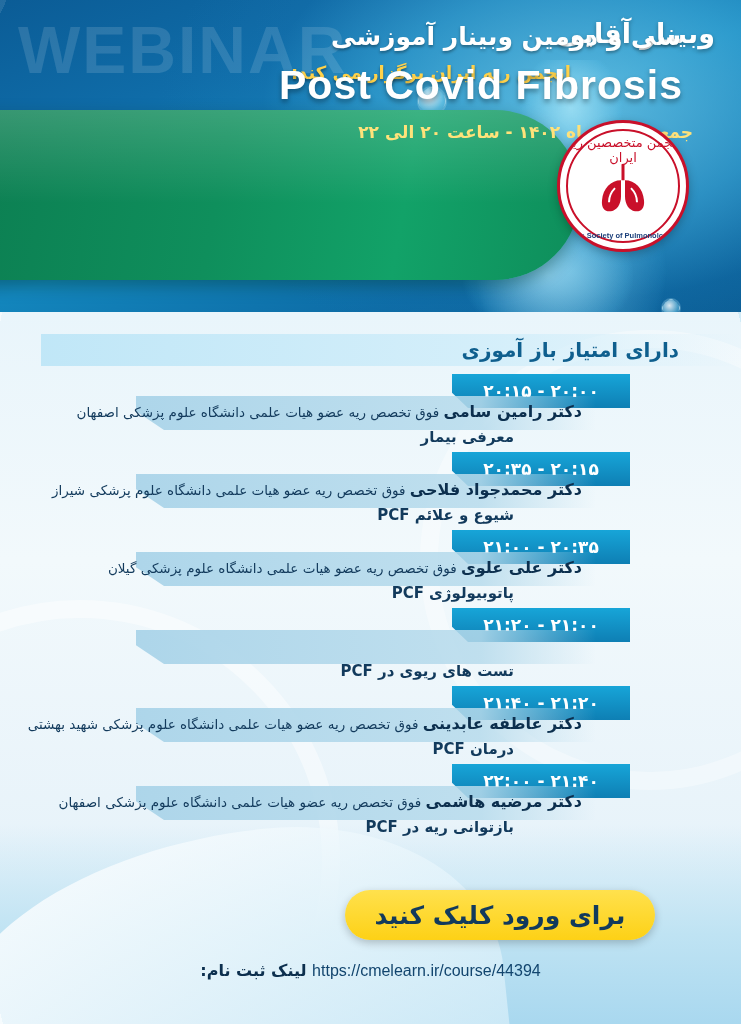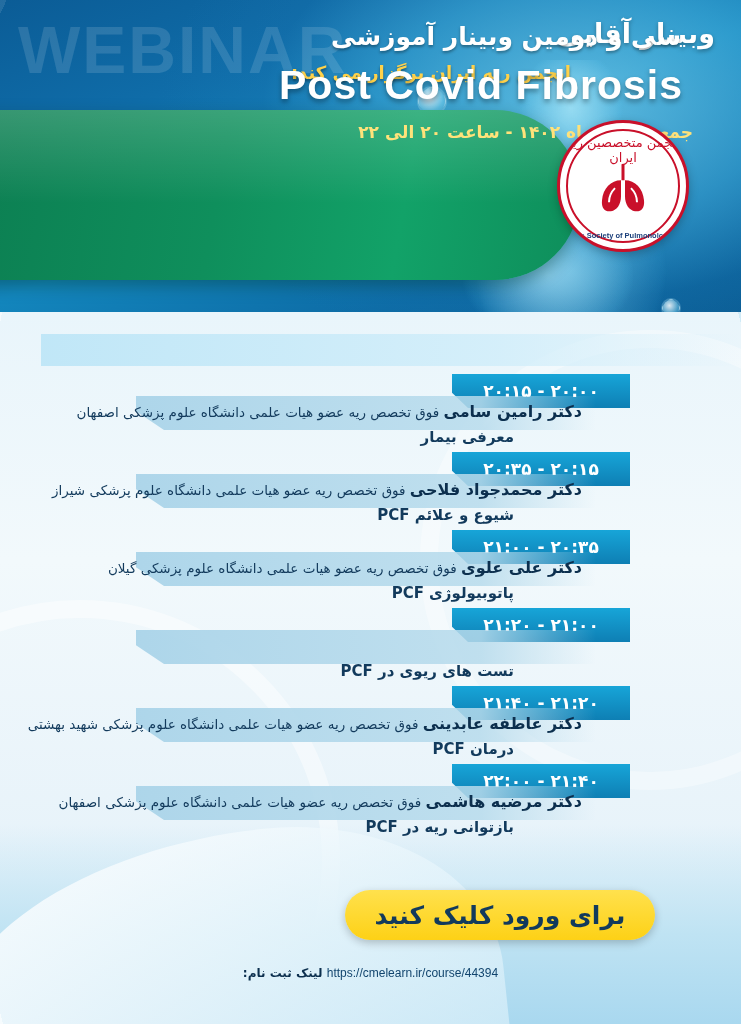--- a/index.html
+++ b/index.html
@@ -199,21 +199,21 @@
     background: linear-gradient(180deg, #ffe14d 0%, #fdd116 100%);
     border-radius: 26px;
     box-shadow: 0 3px 8px rgba(0,0,0,0.22);
     display: flex; align-items: center; justify-content: center;
     color: #123a5c; font-size: 25px; font-weight: 700;
     cursor: pointer;
   }
   .reg-row {
     position: absolute; right: 0; left: 0; bottom: 44px;
     text-align: center; direction: rtl;
-    font-size: 12px; color: #123a5c; font-weight: 700;
+    font-size: 16px; color: #123a5c; font-weight: 700;
   }
   .reg-label { color: #0c2f4e; }
   .reg-url { direction: ltr; unicode-bidi: embed; color: #12456e; font-weight: 400;
              font-family: "Liberation Sans", sans-serif; }
 </style>
 </head>
 <body>
 
 <div id="poster">
 
@@ -252,20 +252,21 @@
       <path d="M30 22 C20 22 12 30 11 42 c-1 9 4 12 9 11 c6 -1 10 -7 10 -15 z" fill="#c9102a"></path>
       <path d="M34 22 C44 22 52 30 53 42 c1 9 -4 12 -9 11 c-6 -1 -10 -7 -10 -15 z" fill="#c9102a"></path>
       <path d="M24 30 c-4 4 -6 9 -6 14" stroke="#ffffff" stroke-width="2" fill="none"></path>
       <path d="M40 30 c4 4 6 9 6 14" stroke="#ffffff" stroke-width="2" fill="none"></path>
     </svg>
     <div class="logo-text-bottom">Iranian Society of Pulmonologists</div>
   </div>
 
   <div class="accred-wrap">
     <div class="accred-bar"></div>
+    <div class="accred-text">دارای امتیاز باز آموزی</div>
   </div>
 
   <div class="schedule">
 
     <div class="row">
       <div class="time-tag">۲۰:۰۰ - ۲۰:۱۵</div>
       <div class="speaker-band"></div>
       <div class="speaker-line">
         <span class="speaker-name">دکتر رامین سامی</span>
         <span>فوق تخصص ریه عضو هیات علمی دانشگاه علوم پزشکی اصفهان</span>

